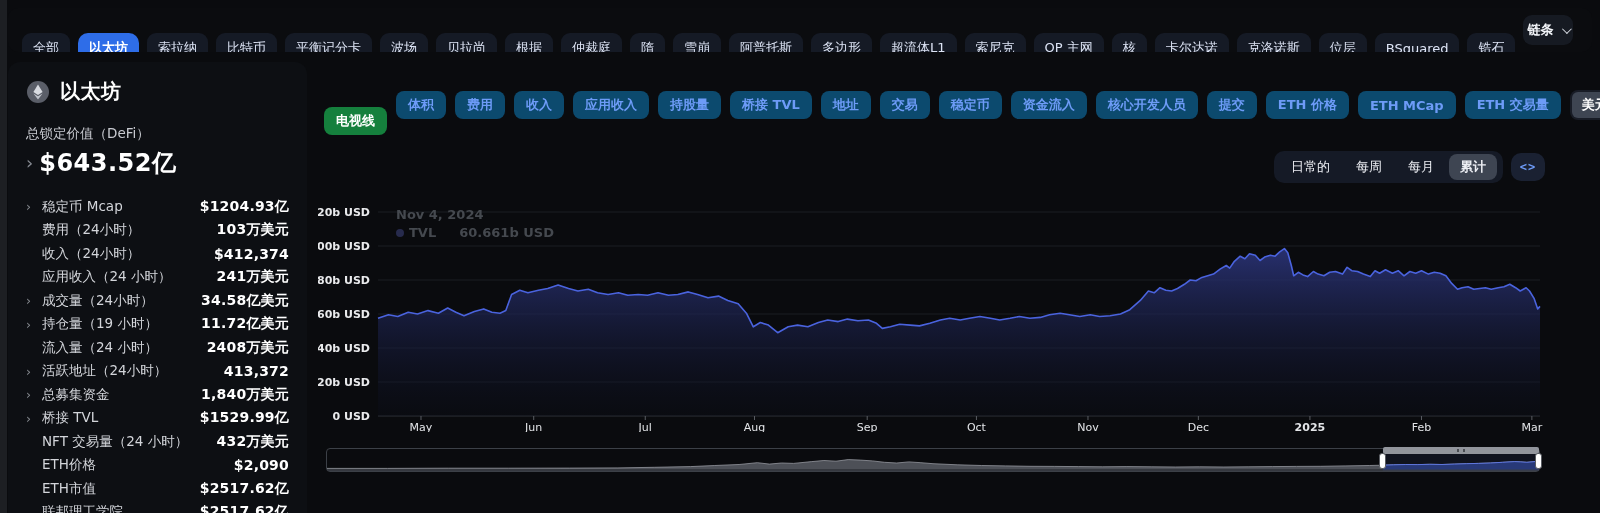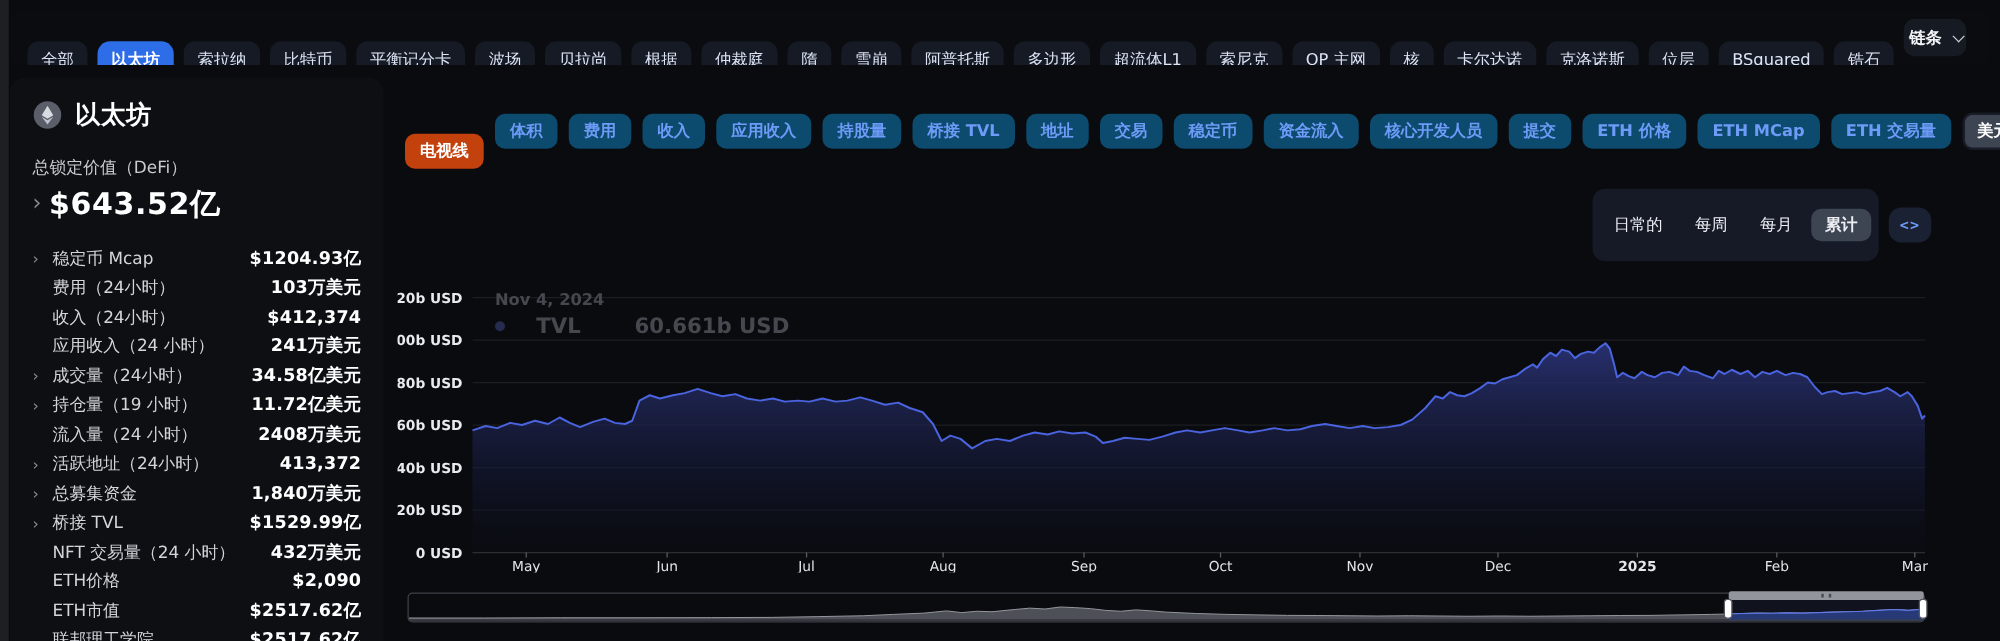--- a/index.html
+++ b/index.html
@@ -51,43 +51,43 @@
   .stat-label { color:#d3d5da; }
   .stat-value { margin-left:auto; font-weight:700; font-size:14px; color:#fff; letter-spacing:.2px; }
 
   
   .main { position:absolute; left:316px; top:62px; width:1276px; height:451px; }
   .tabs-row { display:flex; align-items:center; padding:13px 47px 0 8px; white-space:nowrap; }
   .metric-tab {
     display:inline-flex; align-items:center; height:28px; padding:0 12px; margin-right:9px;
     border-radius:8px; background:#0c4a6e; color:#6d9bf7; font-size:13px; font-weight:600; cursor:pointer; flex:0 0 auto;
   }
-  .metric-tab.selected { background:#c2410c; color:#fff;margin-top:32px; }
+  .metric-tab.selected { background:#15803d; color:#fff;margin-top:32px; }
   .currency-toggle { margin-left:auto; display:inline-flex; align-items:center; background:#181c26;
     border-radius:8px; padding:2px; margin-right:0; }
   .currency-option { padding:4px 10px; font-size:13px; font-weight:700; color:#fff; border-radius:6px; cursor:pointer; }
   .currency-option.selected { background:#3e4552; }
 
   .controls-row { display:flex; align-items:center; justify-content:flex-end; margin-top:16px; padding-right:47px; gap:8px; }
-  .period-group { display:inline-flex; align-items:flex-start; background:#151a26; border-radius:10px; padding:16px 6px; gap:4px; }
+  .period-group { display:inline-flex; align-items:flex-start; background:#151a26; border-radius:10px; padding:3px 6px; gap:4px; }
   .period-option { padding:4px 11px; font-size:13px; color:#eceef3; border-radius:8px; cursor:pointer; }
   .period-option.selected { background:#3e4552; font-weight:700; }
   .embed-btn { display:inline-flex; align-items:center; justify-content:center; width:34px; height:28px;
     background:#1a2132; border-radius:10px; color:#6d9bf7; font-size:12px; font-weight:700; cursor:pointer;
     font-family:"DejaVu Sans Mono","Liberation Mono",monospace; letter-spacing:1px; }
 
   
   .chart-wrap { position:relative; margin-top:14px; margin-left:2px; width:1227px; height:235px; }
   .chart-wrap svg { display:block; }
   .ytick { fill:#e9eaec; font-size:11px; font-weight:600; }
   .xtick { fill:#e3e5e8; font-size:11px; }
   .xtick.bold { font-weight:700; }
   .tooltip { position:absolute; left:78px; top:10px; color:#45494f; pointer-events:none; }
   .tt-date { font-size:13px; font-weight:600; }
-  .tt-row { margin-top:3px; display:flex; align-items:center; gap:25px; font-size:17px; font-weight:600; }
+  .tt-row { margin-top:3px; display:flex; align-items:center; gap:5px; font-size:13px; font-weight:600; }
   .tt-dot { width:8px; height:8px; border-radius:50%; background:#272b4d; display:inline-block; }
   .tt-val { margin-left:18px; }
   .watermark { position:absolute; left:548px; top:88px; display:flex; align-items:center; gap:8px; opacity:.85; pointer-events:none; }
   .wm-text { color:#3b3f46; font-size:15px; font-weight:800; letter-spacing:.3px; }
 
   
   .brush { position:relative; margin-top:16px; margin-left:10px; width:1214px; height:24px;
     border:1px solid #3c4047; border-radius:4px; background:#0a0b0e; }
   .brush svg { display:block; }
   .brush-bar { position:absolute; top:-2px; height:7px; background:#92959c; border-radius:2px; }

